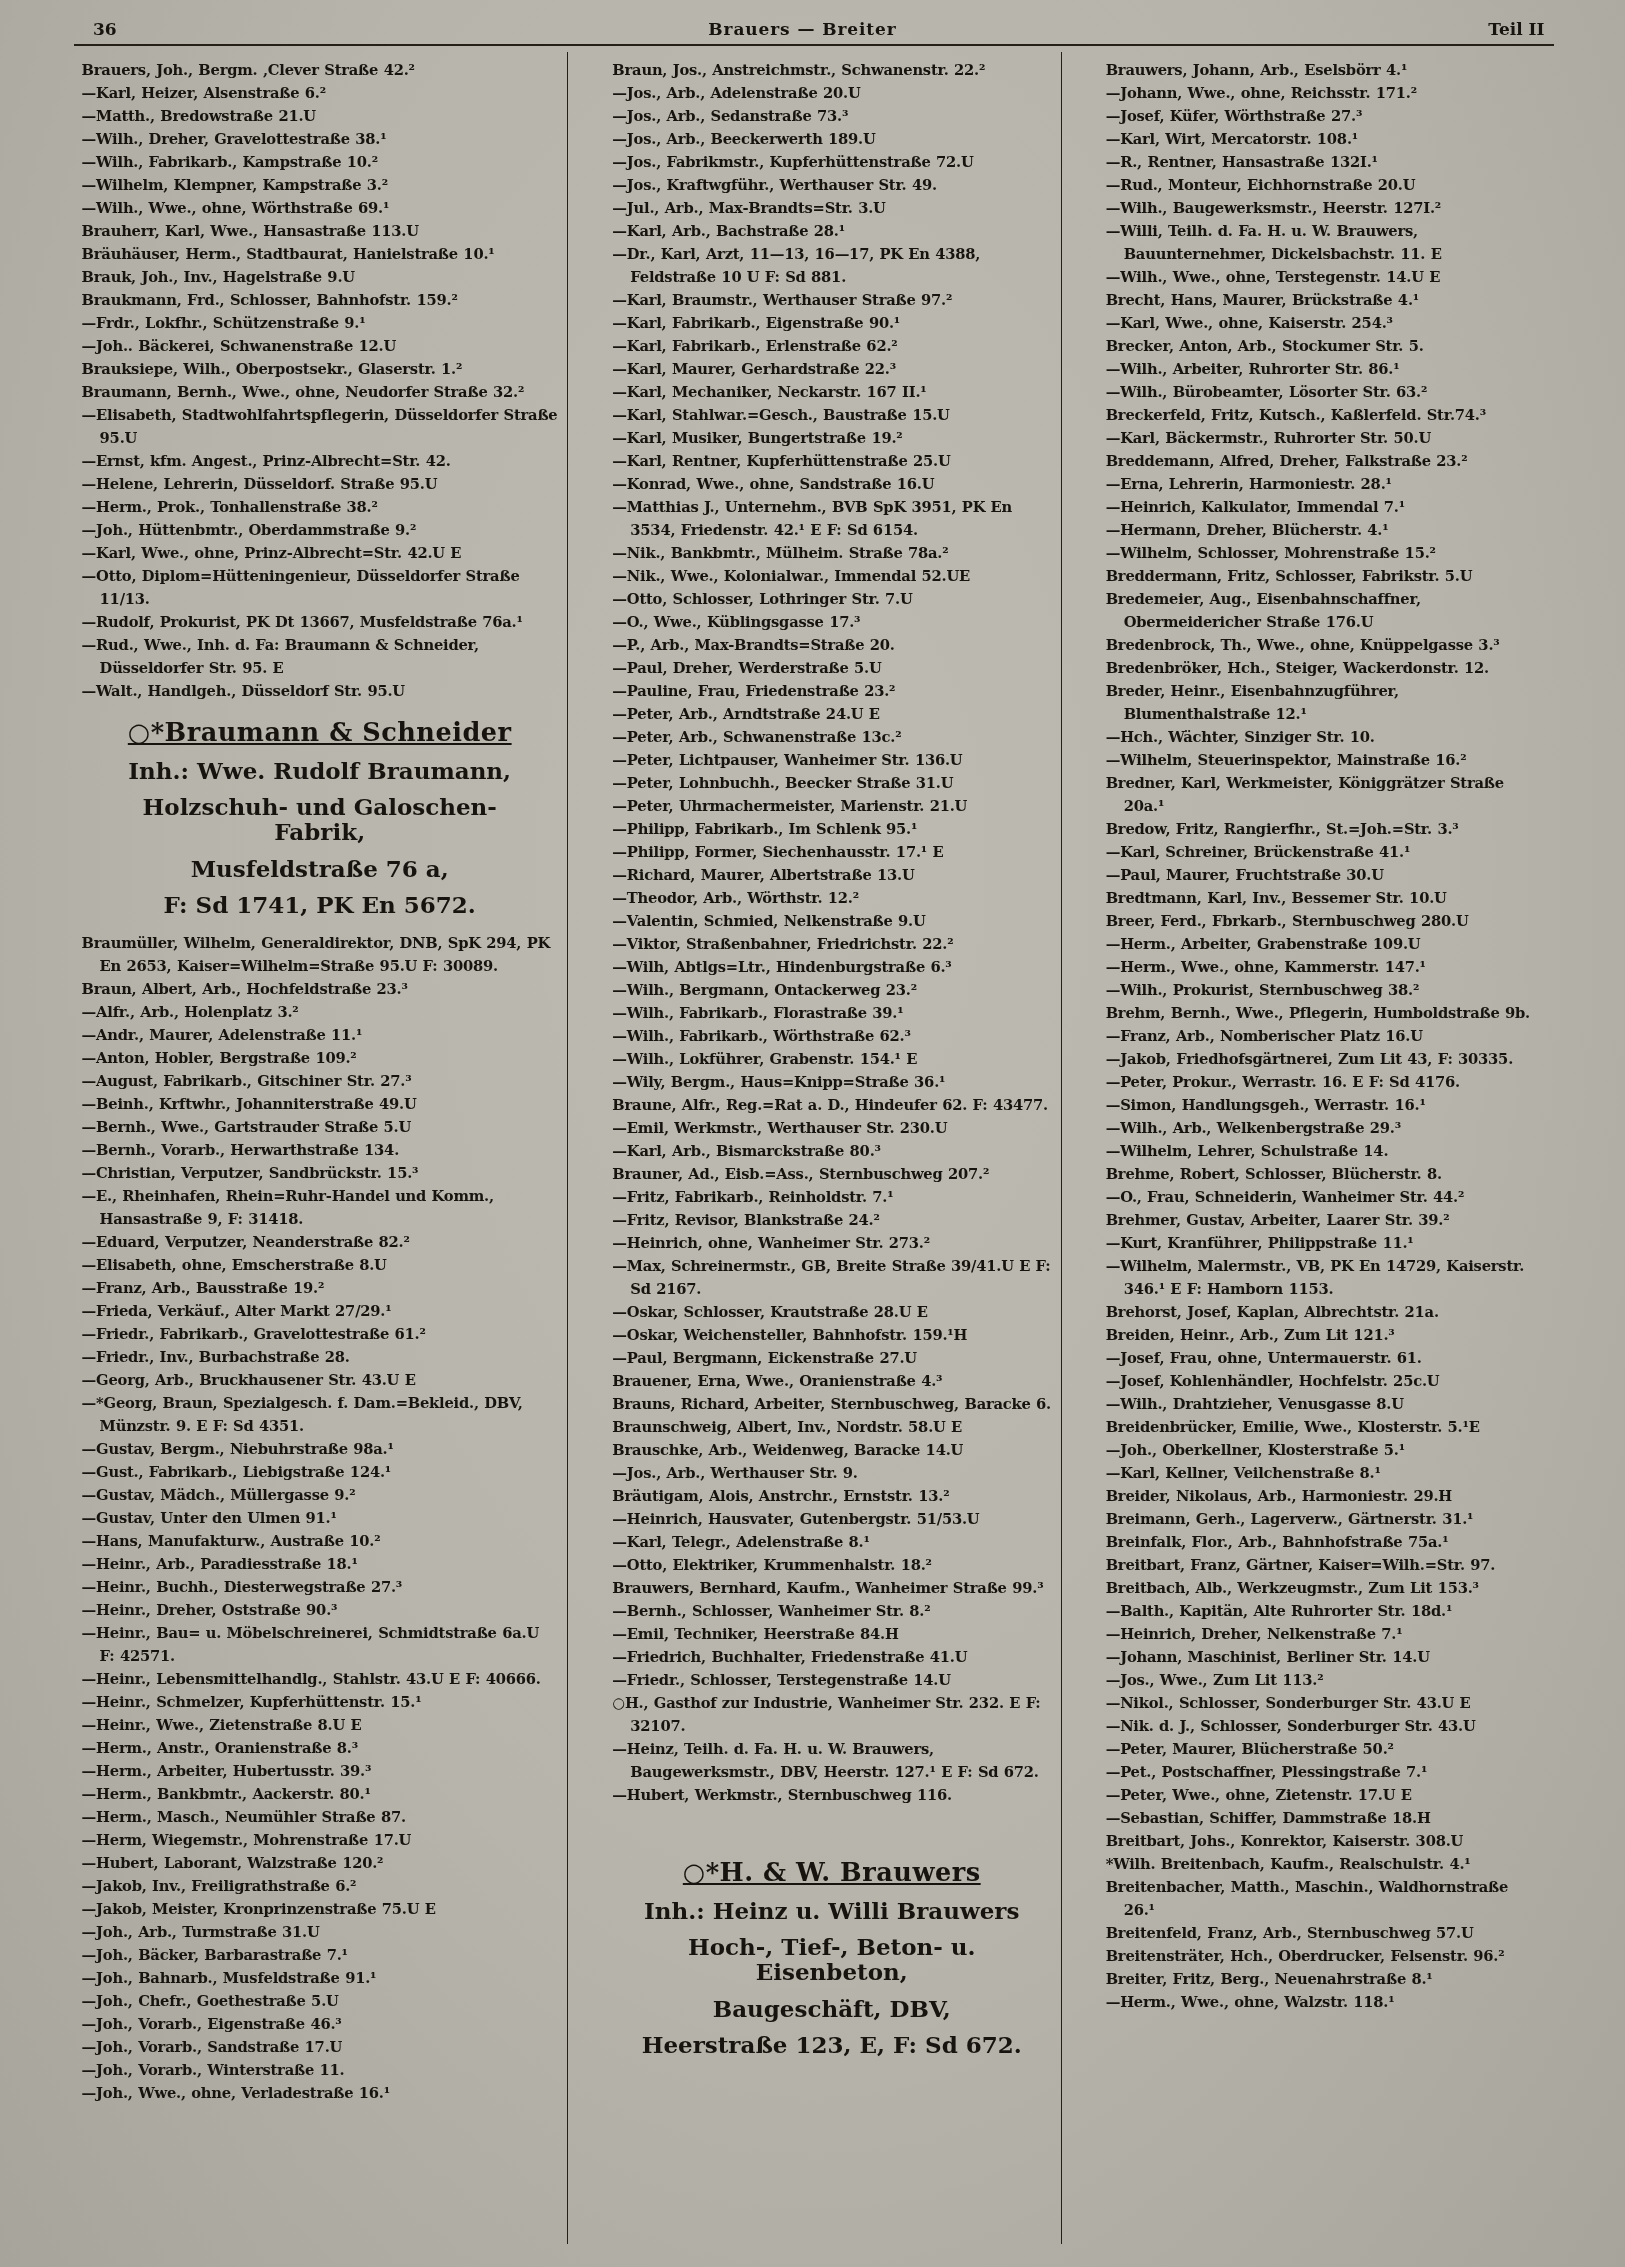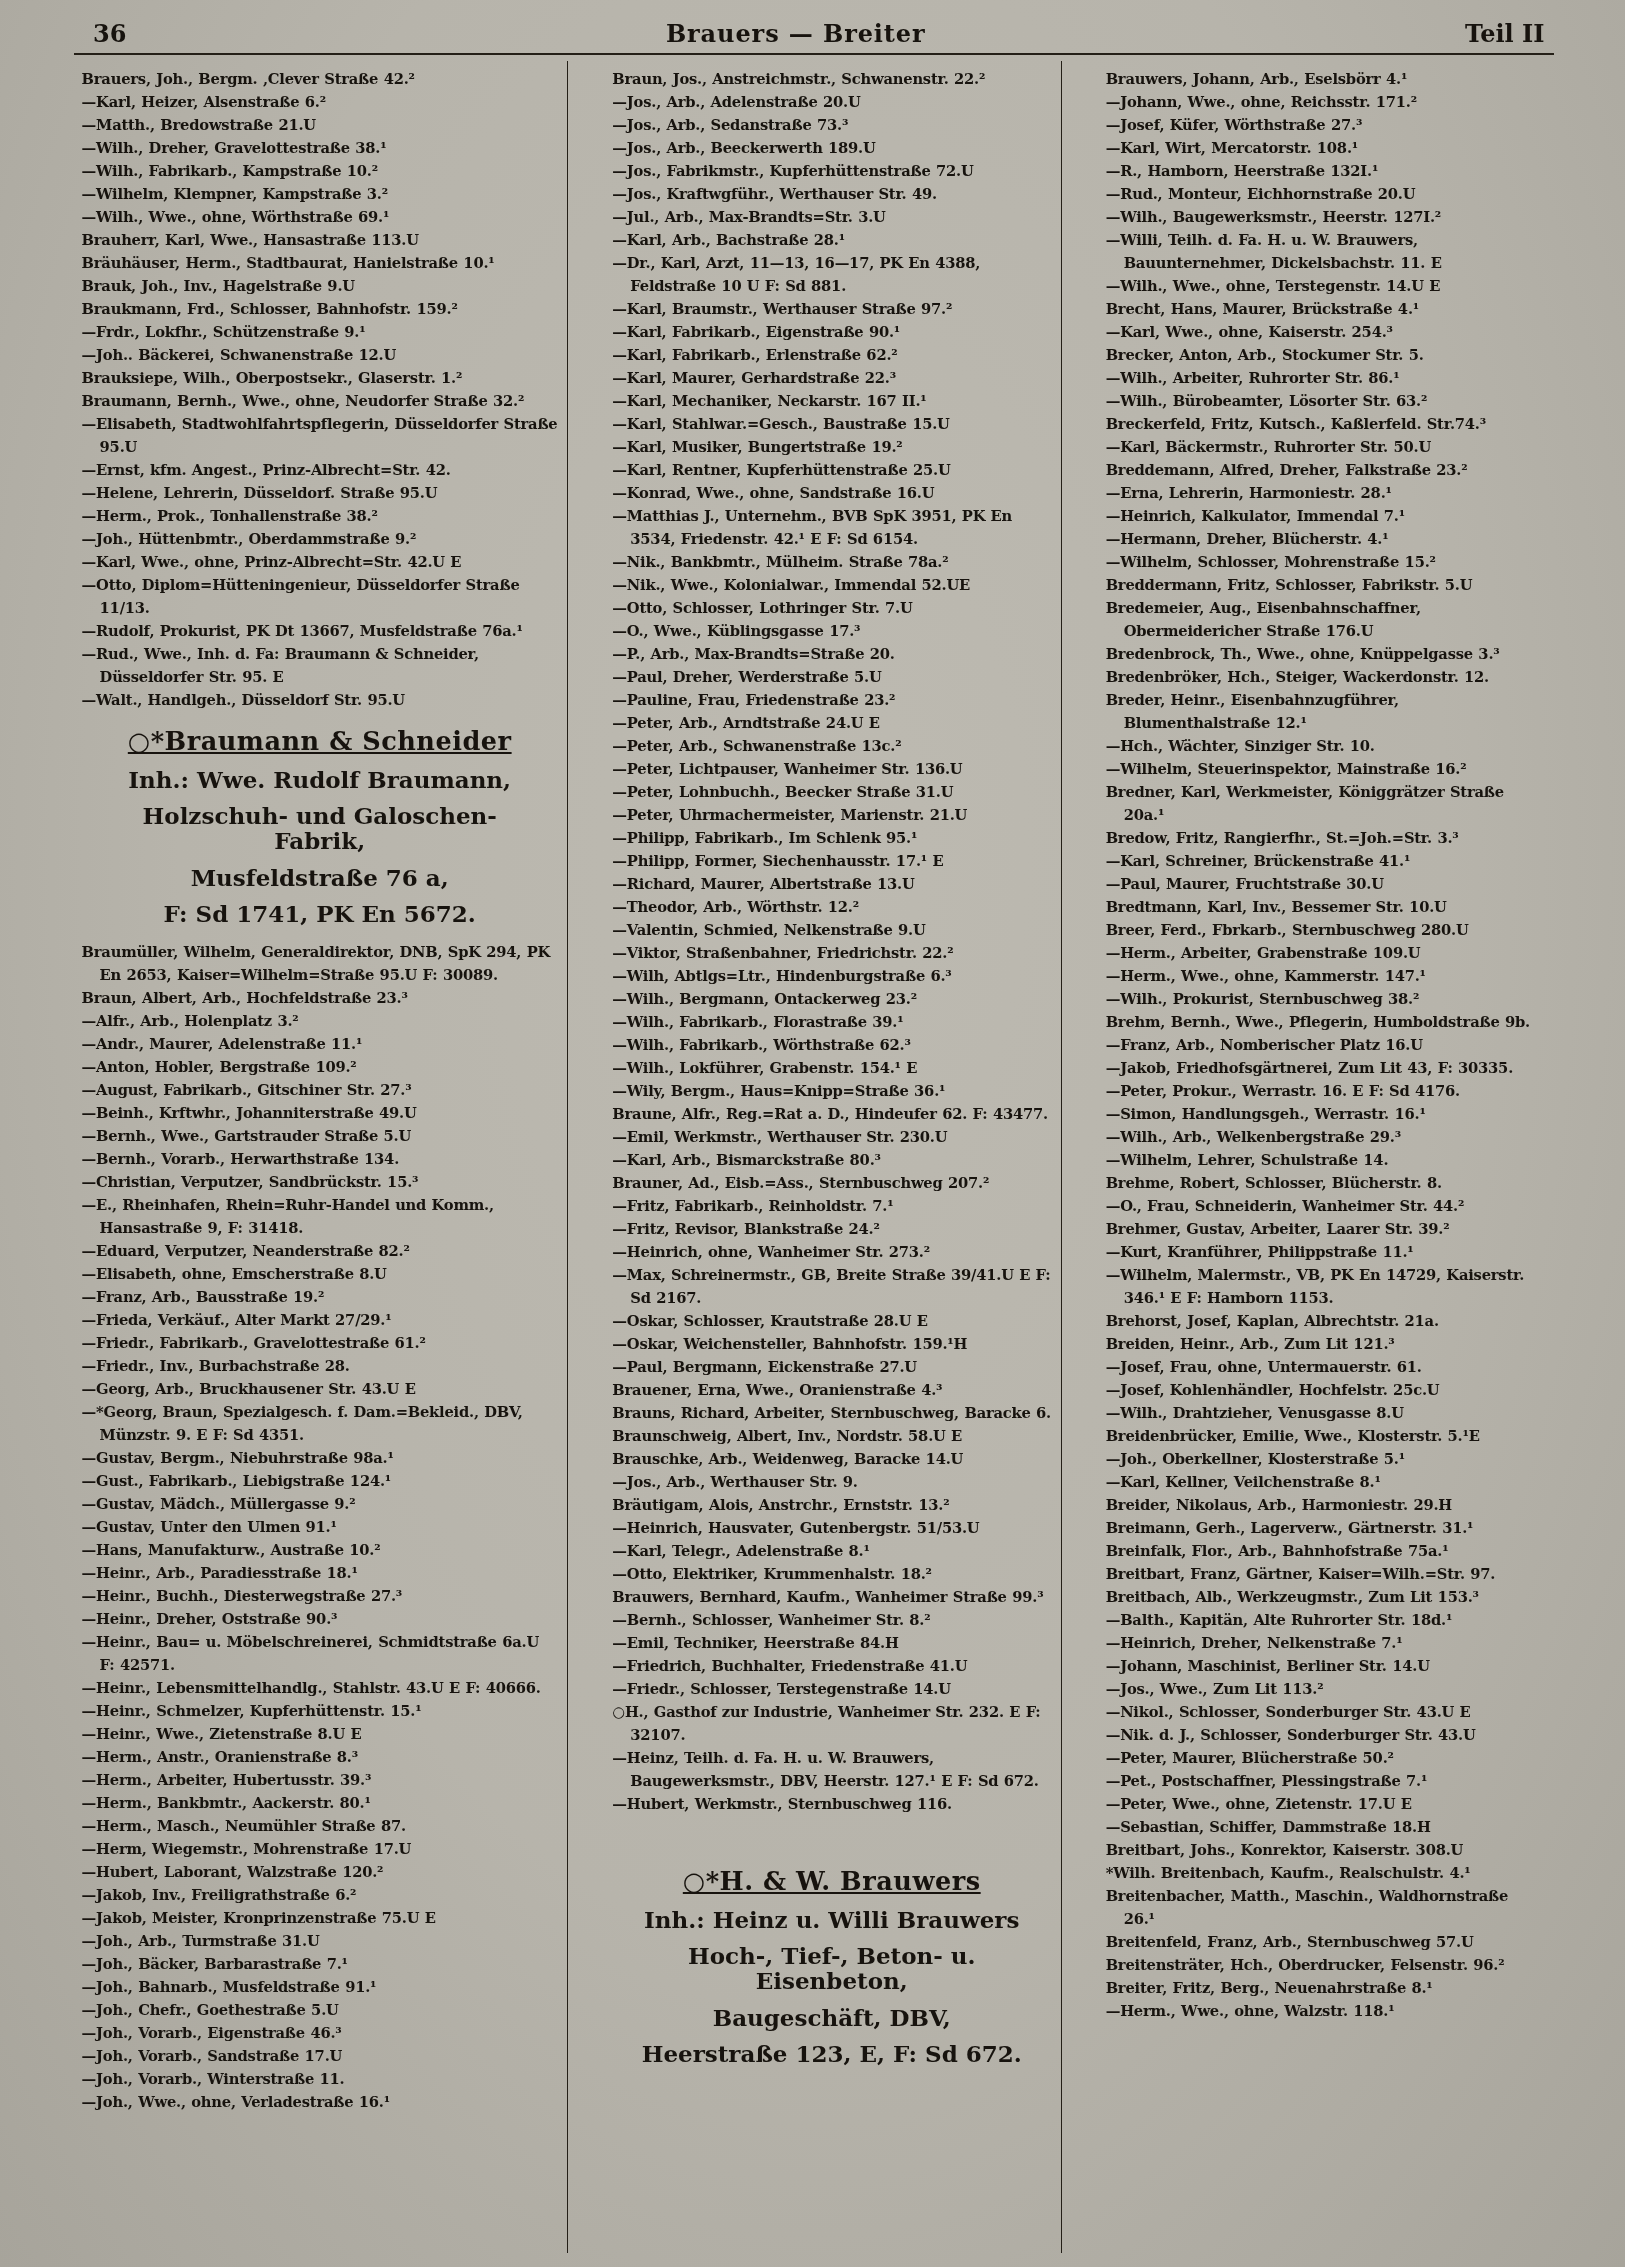--- a/index.html
+++ b/index.html
@@ -8,21 +8,21 @@
     width:1626px; height:2267px;
     margin:0 auto;
     background: radial-gradient(ellipse at 50% 38%, #bdbab1 0%, #b7b4ab 55%, #a7a49b 100%);
     overflow:hidden;
     font-family:"DejaVu Serif", serif;
     color:#17130e;
   }
   .inner { position:absolute; left:74px; top:15px; width:1480px; }
   .pgheader {
     display:flex; justify-content:space-between; align-items:baseline;
-    font-weight:bold; font-size:24px;
+    font-weight:bold; font-size:17px;
     padding:3.8px 9.5px 5.7px 19px;
   }
   .pgheader .center { letter-spacing:0.9px; }
   .headrule { border-bottom:2.8px solid #241f17; margin:0 0 5.7px 0; }
   .columns { display:flex; align-items:center; }
   .col {
     width:33.333%;
     box-sizing:border-box;
     padding:5.7px 9.5px 0 7.6px;
     height:2192px;
@@ -217,21 +217,21 @@
             <p class="ad-line">Hoch-, Tief-, Beton- u. Eisenbeton,</p>
             <p class="ad-line">Baugeschäft, DBV,</p>
             <p class="ad-line">Heerstraße 123, E, F: Sd 672.</p>
           </div>
         </div>
       <div class="col">
           <p class="entry">Brauwers, Johann, Arb., Eselsbörr 4.¹</p>
           <p class="entry">—Johann, Wwe., ohne, Reichsstr. 171.²</p>
           <p class="entry">—Josef, Küfer, Wörthstraße 27.³</p>
           <p class="entry">—Karl, Wirt, Mercatorstr. 108.¹</p>
-          <p class="entry">—R., Hamborn, Heerstraße 132I.¹</p>
+          <p class="entry">—R., Rentner, Hansastraße 132I.¹</p>
           <p class="entry">—Rud., Monteur, Eichhornstraße 20.U</p>
           <p class="entry">—Wilh., Baugewerksmstr., Heerstr. 127I.²</p>
           <p class="entry">—Willi, Teilh. d. Fa. H. u. W. Brauwers, Bauunternehmer, Dickelsbachstr. 11. E</p>
           <p class="entry">—Wilh., Wwe., ohne, Terstegenstr. 14.U E</p>
           <p class="entry">Brecht, Hans, Maurer, Brückstraße 4.¹</p>
           <p class="entry">—Karl, Wwe., ohne, Kaiserstr. 254.³</p>
           <p class="entry">Brecker, Anton, Arb., Stockumer Str. 5.</p>
           <p class="entry">—Wilh., Arbeiter, Ruhrorter Str. 86.¹</p>
           <p class="entry">—Wilh., Bürobeamter, Lösorter Str. 63.²</p>
           <p class="entry">Breckerfeld, Fritz, Kutsch., Kaßlerfeld. Str.74.³</p>

